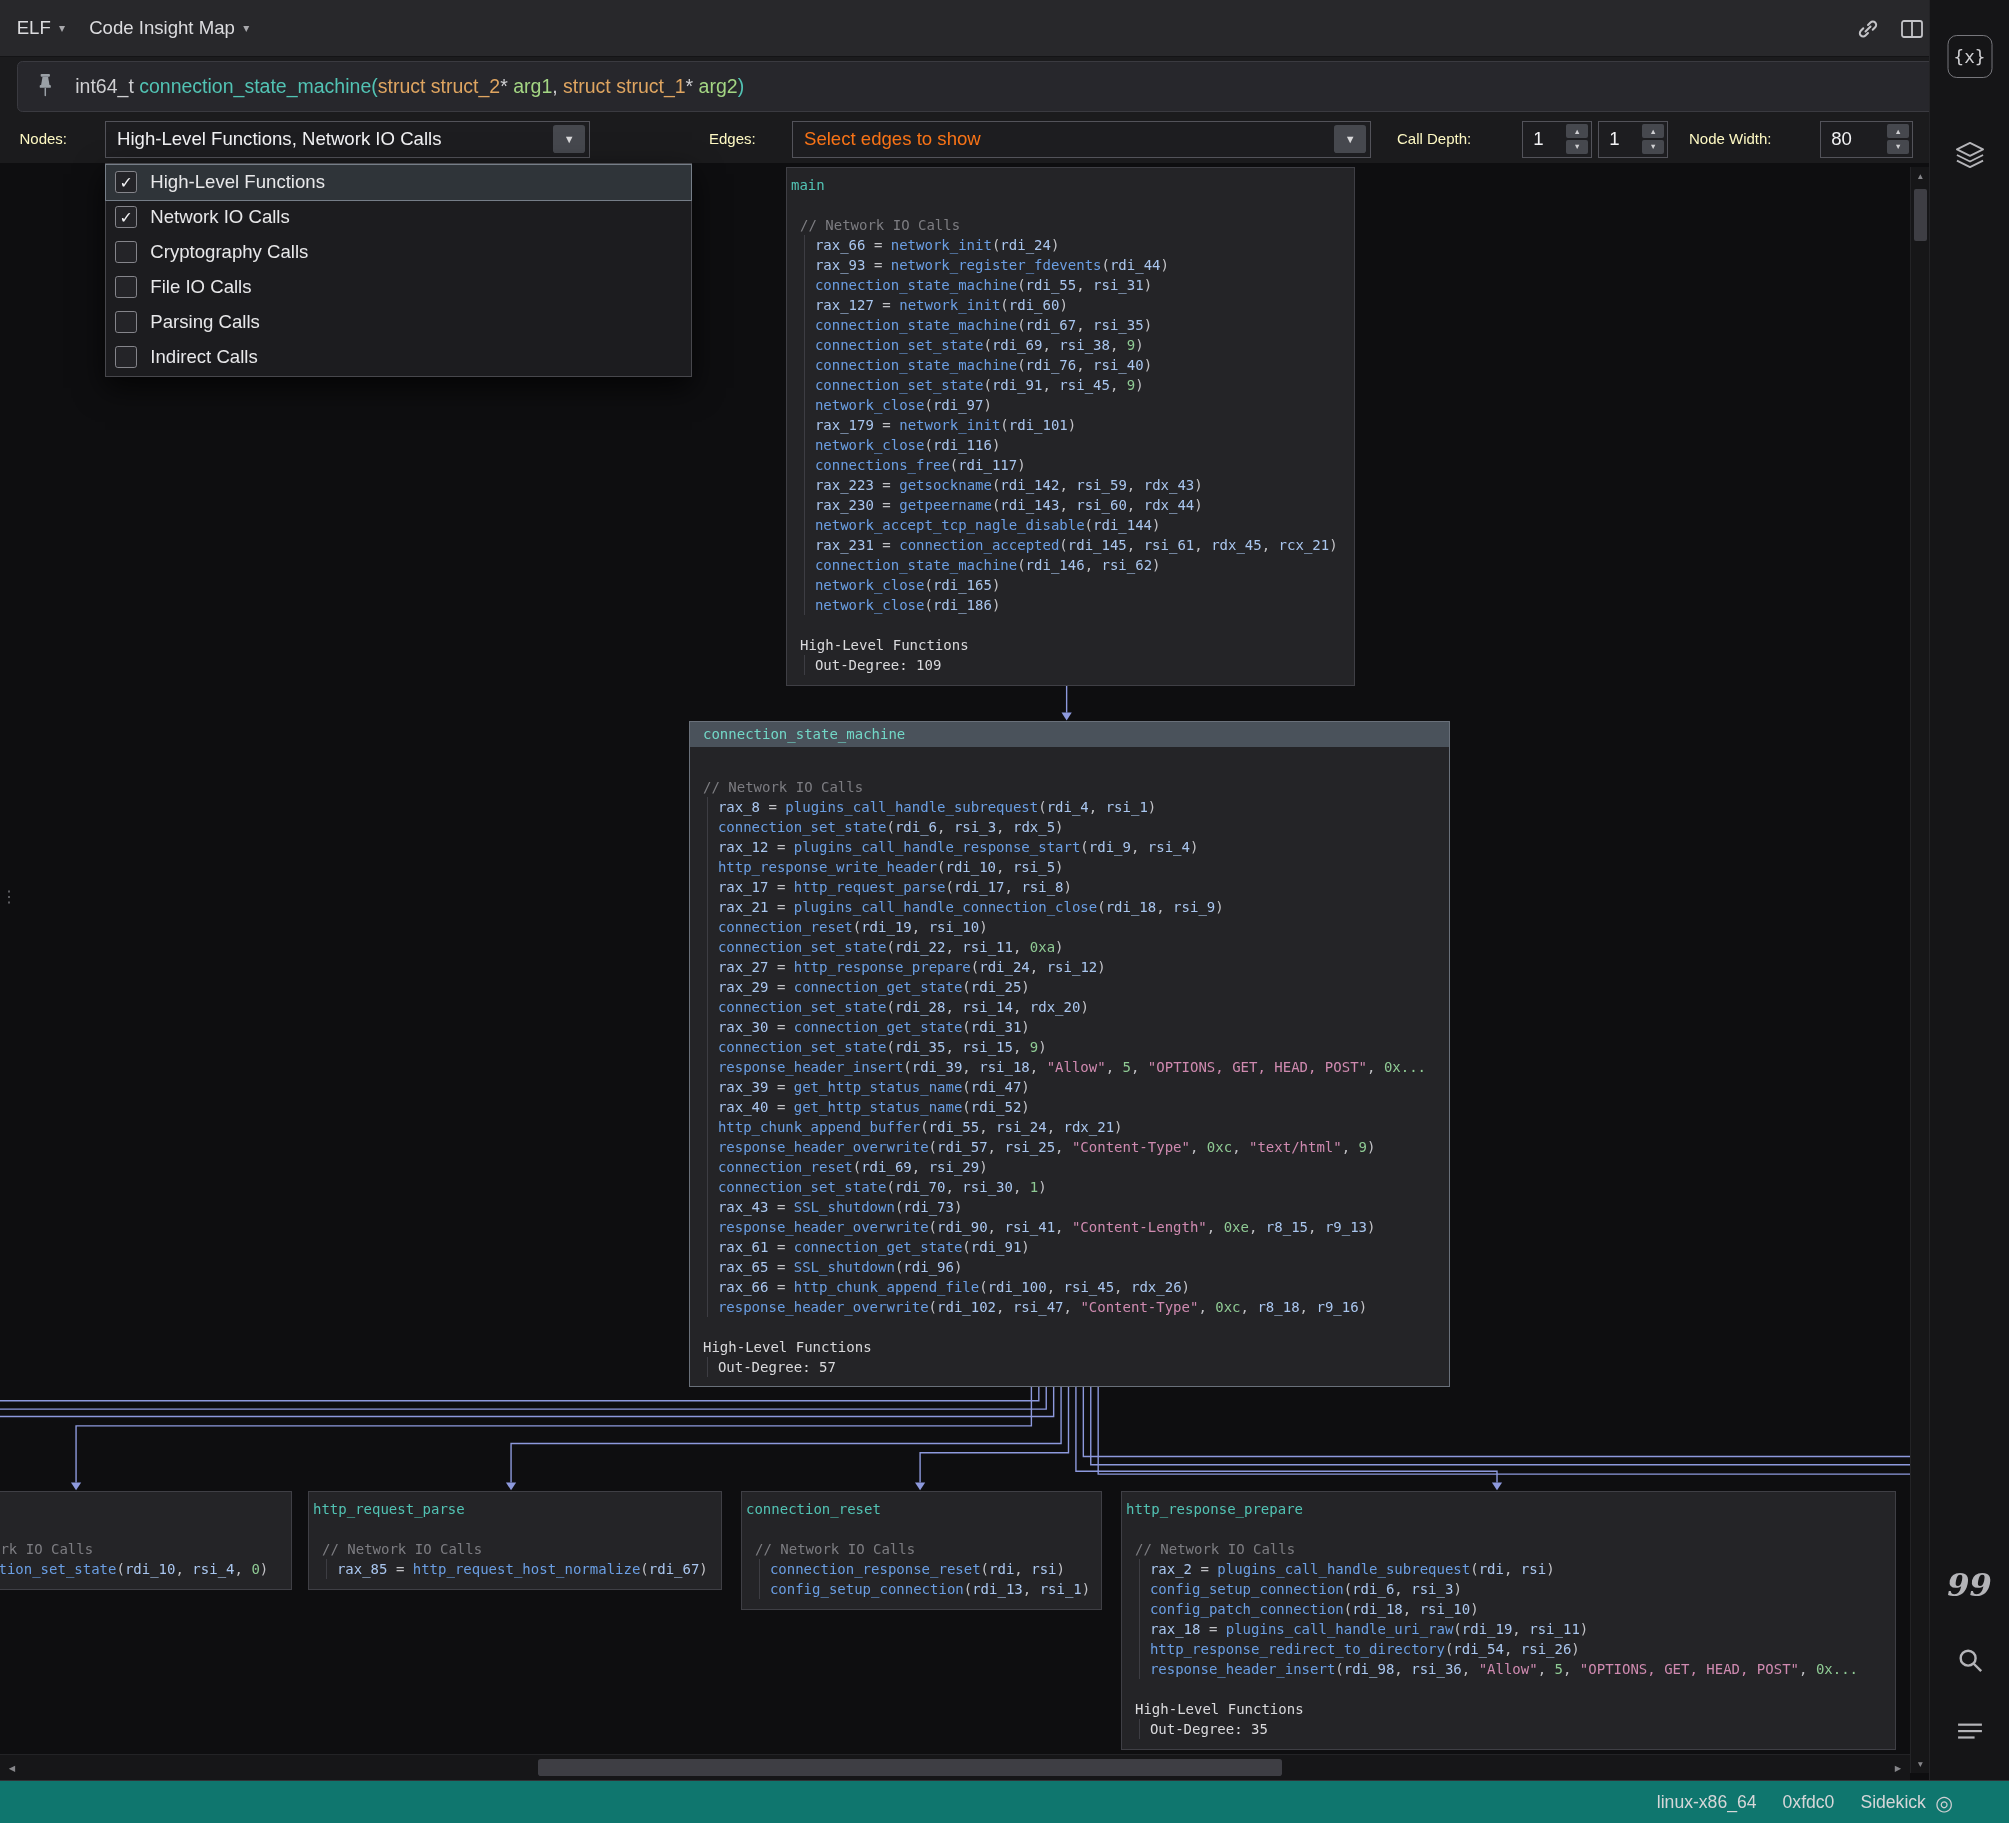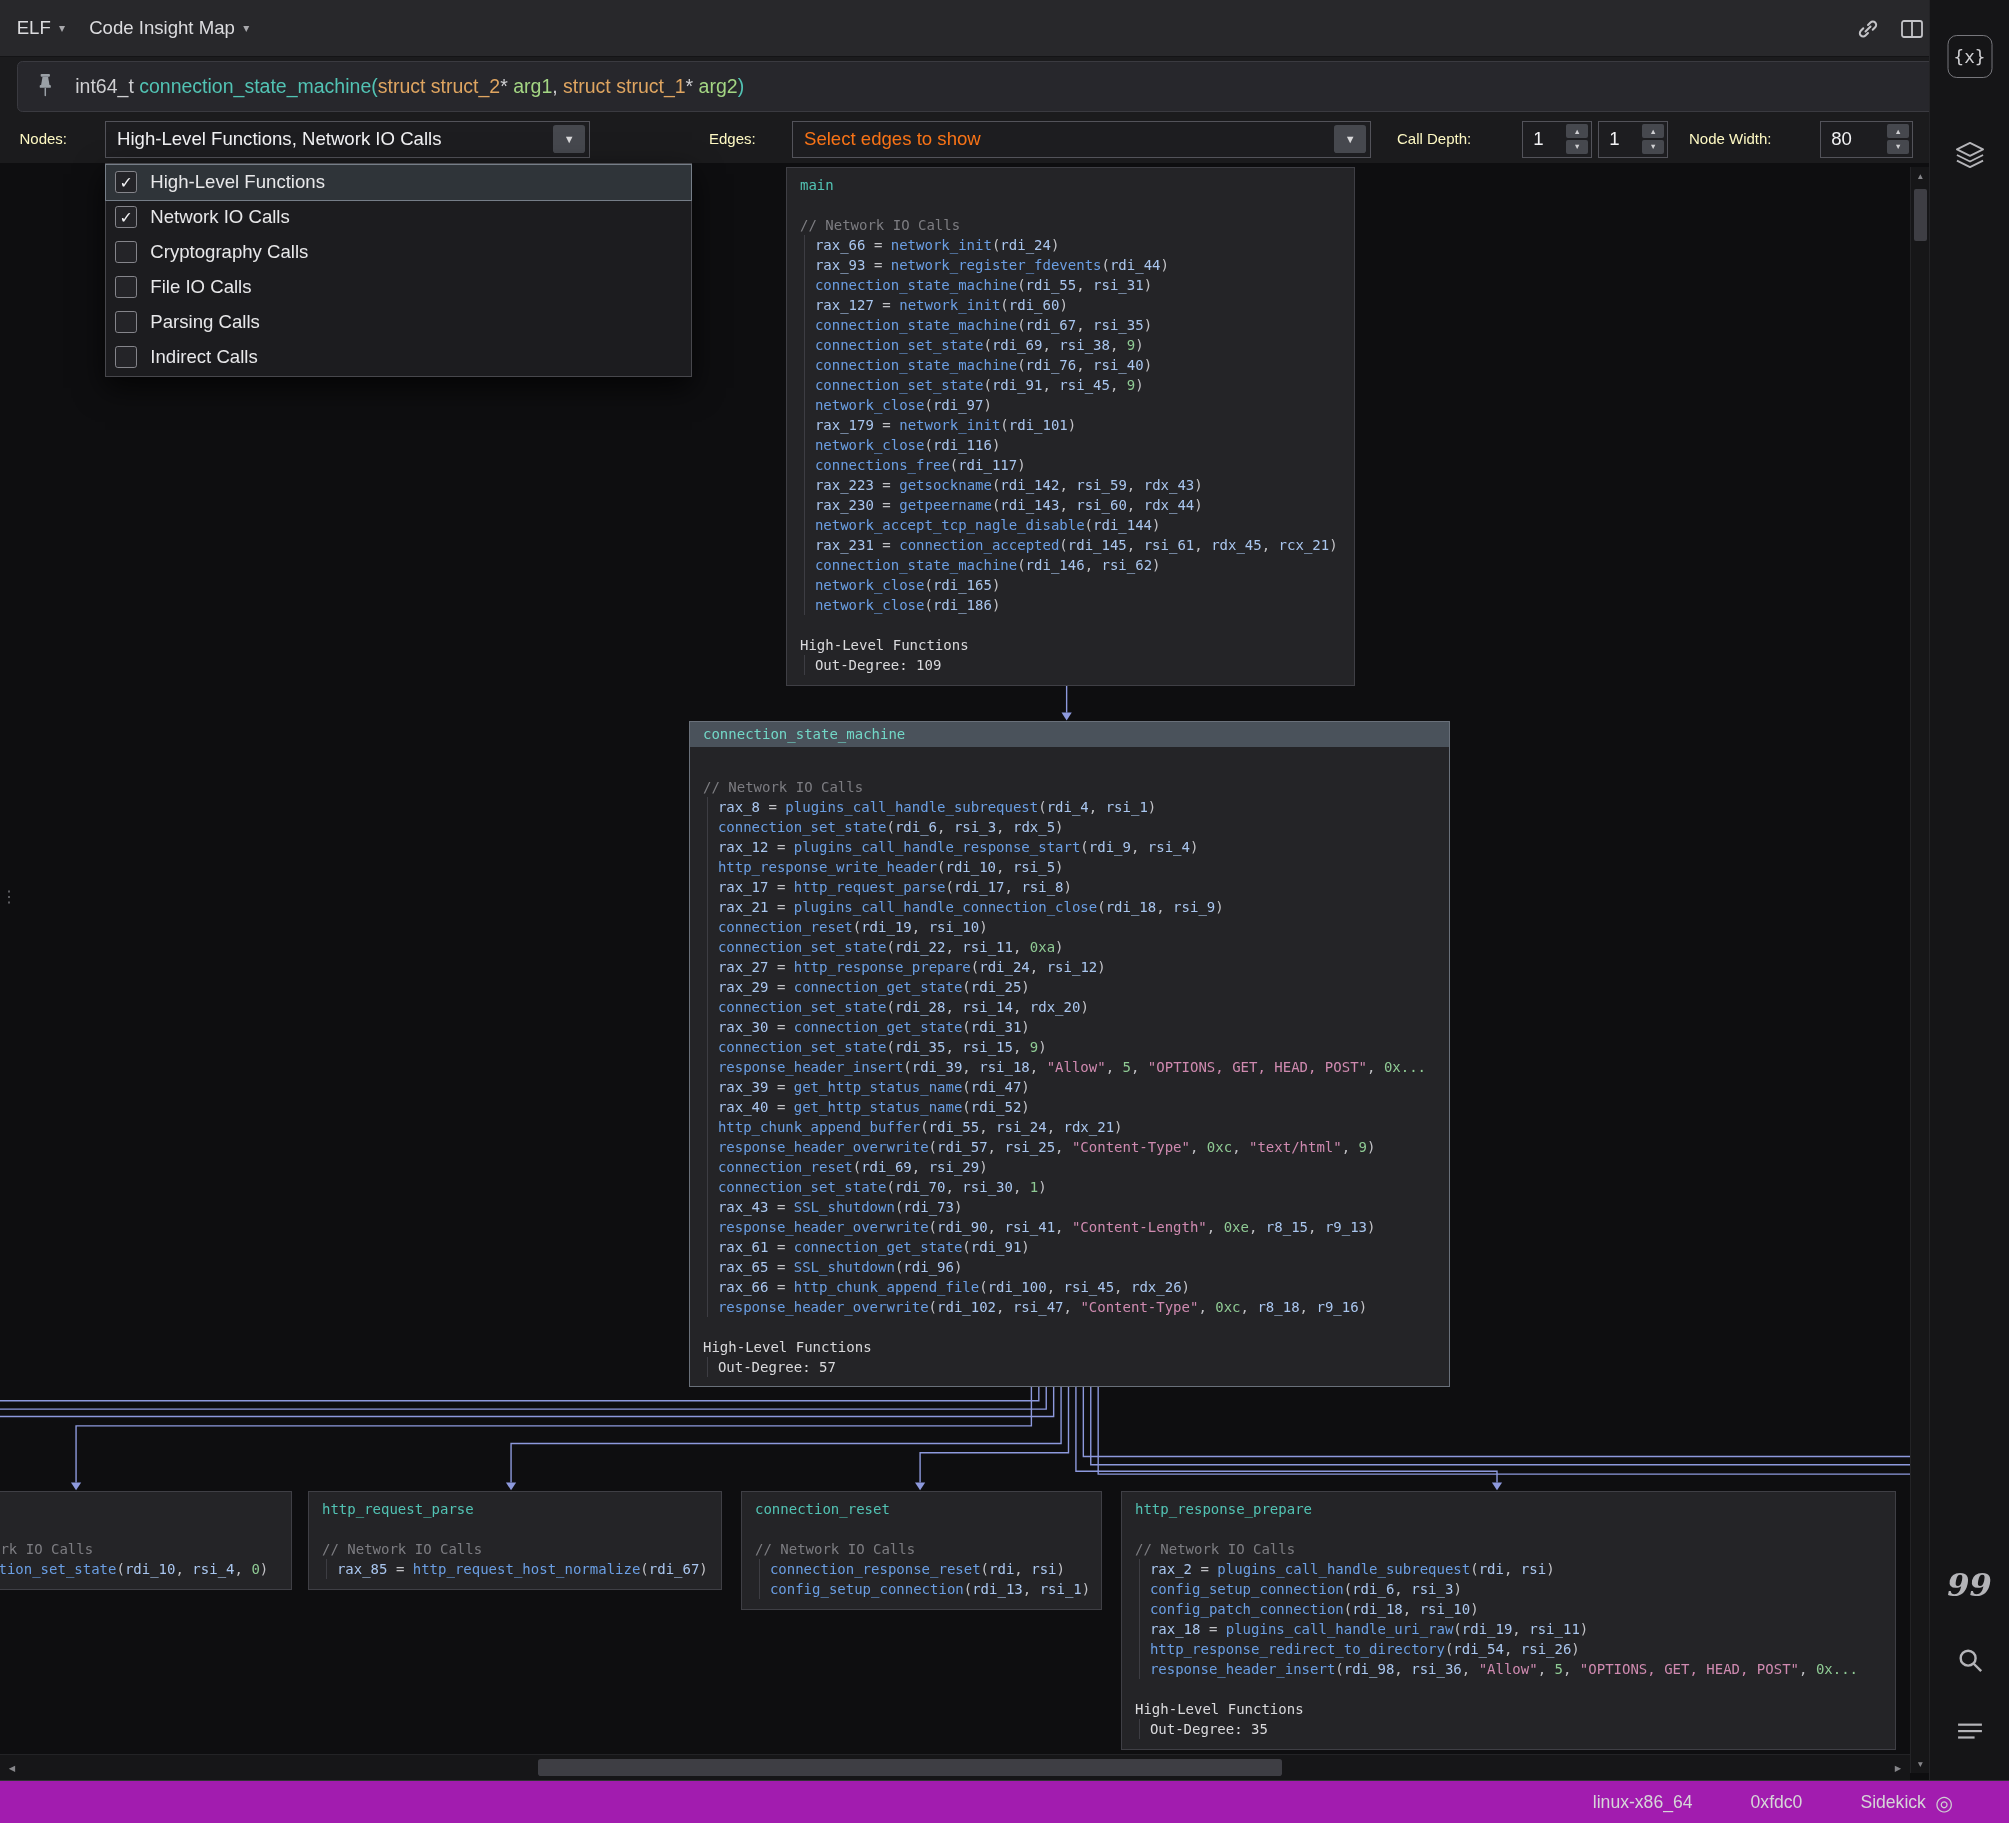--- a/index.html
+++ b/index.html
@@ -9,21 +9,21 @@
   
   .canvas{position:absolute;left:0;top:0;width:2009px;height:1824px;overflow:hidden;background:#0e0e10;z-index:0;}
   .edges{position:absolute;left:0;top:0;pointer-events:none;}
   .edge-line{fill:none;stroke:var(--edge);stroke-width:1.5;}
   .edge-arrow{fill:var(--edge);}
 
   .node{position:absolute;box-sizing:border-box;background:#242427;border:0.9px solid #3f3f45;z-index:1;
         font-family:"DejaVu Sans Mono",monospace;font-size:14px;color:#c6c6ca;
         padding:7.4px 0 9.3px;overflow:hidden;}
   .node.selected{border-color:#69707a;padding-top:0;}
-  .node-title{color:var(--teal);padding:0 13px;height:20px;line-height:20px;margin-bottom:20px;white-space:pre;}
+  .node-title{color:var(--teal);padding:0 4px;height:20px;line-height:20px;margin-bottom:20px;white-space:pre;}
   .node-titlebar{background:var(--accent_selection);color:#72d8c8;padding:0 13px;height:25px;line-height:25px;margin-bottom:30px;white-space:pre;}
   .line{padding:0 13px;height:20px;line-height:20px;white-space:pre;overflow:hidden;}
   .line.ind{margin-left:16.7px;border-left:0.9px solid #3d3d43;padding-left:10.2px;padding-right:3.7px;}
   .line.foot{color:#dadadd;}
   .c-com{color:var(--comment);}
   .c-fn{color:var(--fn);}
   .c-var{color:var(--var);}
   .c-num{color:var(--num);}
   .c-str{color:var(--str);}
   .c-pun{color:#c2c2c6;}
@@ -79,22 +79,22 @@
 
   
   .right-strip{position:absolute;left:1929px;top:0;width:80px;height:1780px;background:#151517;border-left:0.9px solid #232326;z-index:6;box-sizing:border-box;}
   .strip-item{position:absolute;left:50%;transform:translateX(-50%);display:flex;align-items:center;justify-content:center;}
   .fx-badge{top:35px;width:43px;height:41px;border:1.9px solid #77777c;border-radius:9.3px;color:#cfcfd2;font-size:17.6px;font-family:"DejaVu Sans Mono",monospace;}
   .layers-pos{top:141px;}
   .badge99{top:1566px;color:#b4b4b8;font-family:"DejaVu Serif",serif;font-style:italic;font-weight:bold;font-size:32px;}
   .search-pos{top:1646px;} .outline-pos{top:1721px;}
 
   
-  .statusbar{position:absolute;left:0;top:1780px;width:2009px;height:44px;background:#a21caf;border-top:0.9px solid #323236;
-             z-index:7;display:flex;align-items:center;justify-content:flex-end;gap:58px;padding-right:56px;box-sizing:border-box;
+  .statusbar{position:absolute;left:0;top:1780px;width:2009px;height:44px;background:#0f766e;border-top:0.9px solid #323236;
+             z-index:7;display:flex;align-items:center;justify-content:flex-end;gap:26px;padding-right:56px;box-sizing:border-box;
              color:#d6d6d8;font-size:17.6px;}
   .sb-sidekick{display:flex;align-items:center;gap:9.3px;}
   .target{font-size:20.4px;color:#cfcfd2;}
 </style>
 </head>
 <body>
 
 <div class="app">
 
   <div class="canvas">

